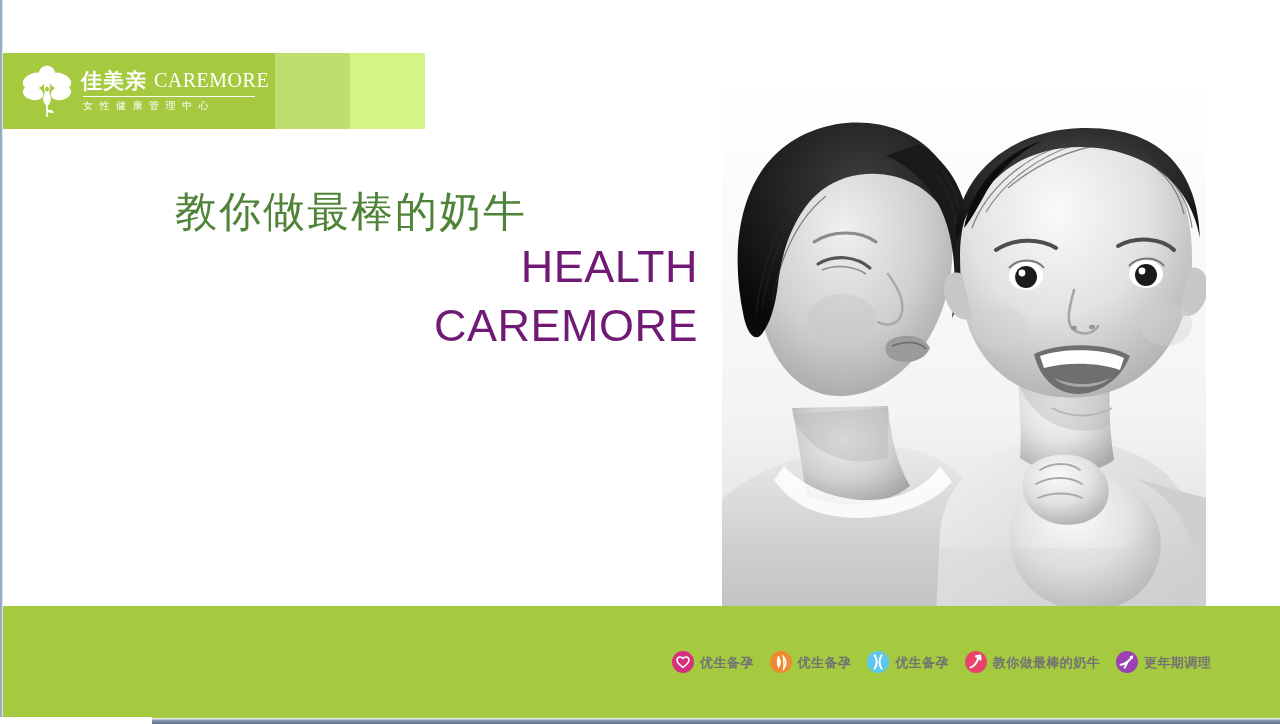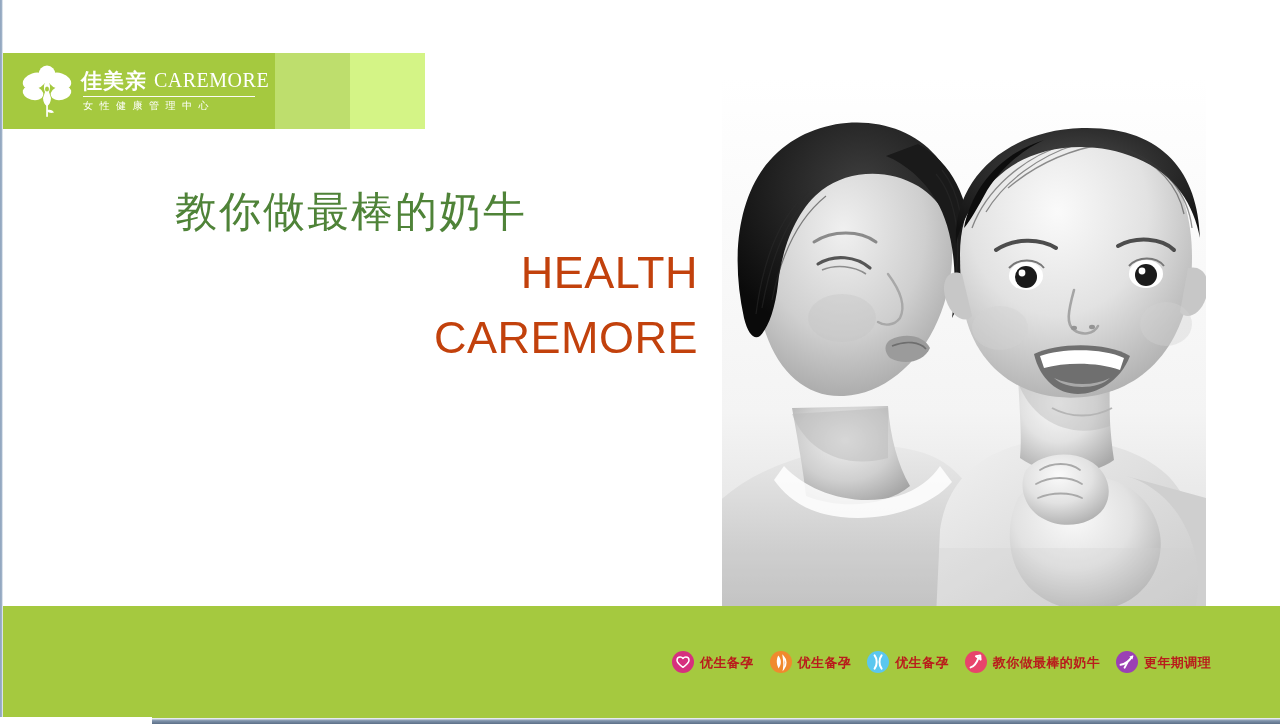--- a/index.html
+++ b/index.html
@@ -124,26 +124,26 @@
   .headline-cn {
     font-size: 42px;
     line-height: 1.05;
     color: #4F8338;
     letter-spacing: 2px;
     white-space: nowrap;
     font-weight: 400;
   }
   .headline-en {
     text-align: right;
-    color: #c2410c;
+    color: #701a75;
     font-size: 45px;
     line-height: 1.18;
     font-weight: 400;
     letter-spacing: 0.5px;
-    margin-top: 12px;
+    margin-top: 6px;
     padding-right: 2px;
   }
 
   
   .photo-frame {
     position: absolute;
     left: 722px;
     top: 78px;
     width: 484px;
     height: 539px;
@@ -182,21 +182,21 @@
     height: 22px;
     border-radius: 50%;
     flex: none;
     display: flex;
     align-items: center;
     justify-content: center;
   }
   .badge-icon svg { display: block; }
   .badge-label {
     margin-left: 6px;
-    color: #b91c1c;
+    color: #737373;
     font-size: 13px;
     font-weight: 700;
     letter-spacing: 0.4px;
     line-height: 1;
   }
 </style>
 </head>
 <body>
 
 <div id="slide-root">

